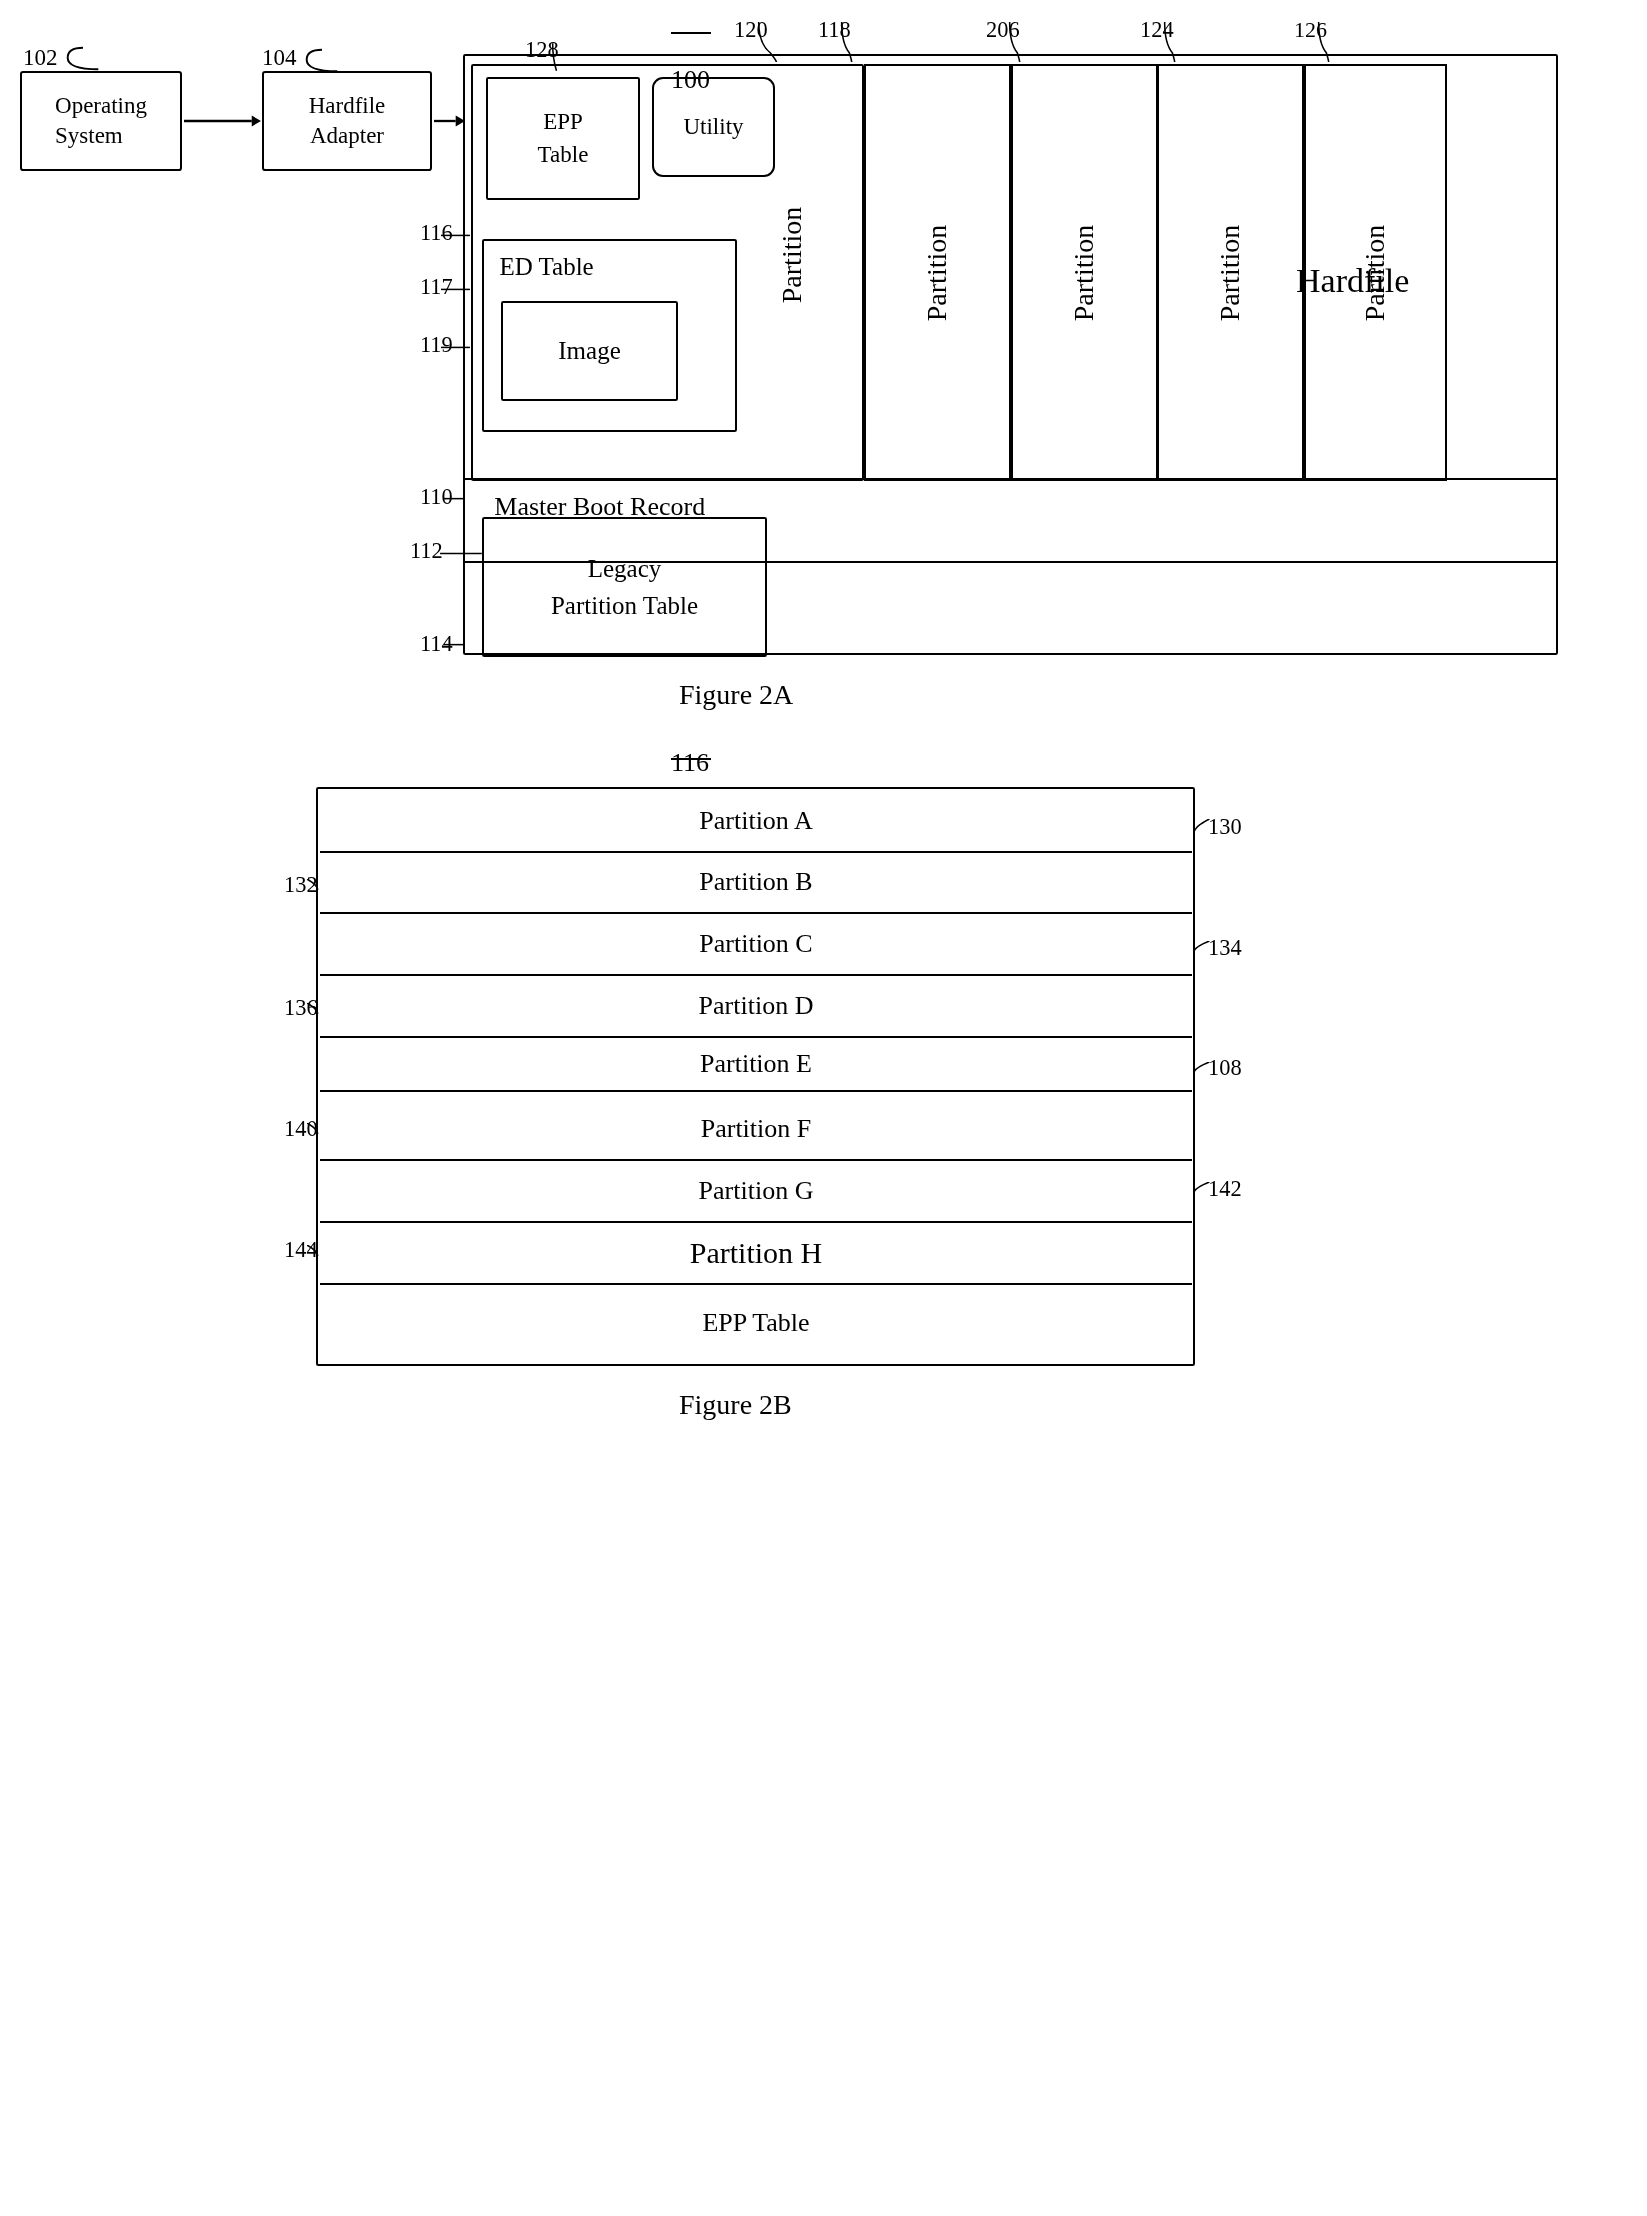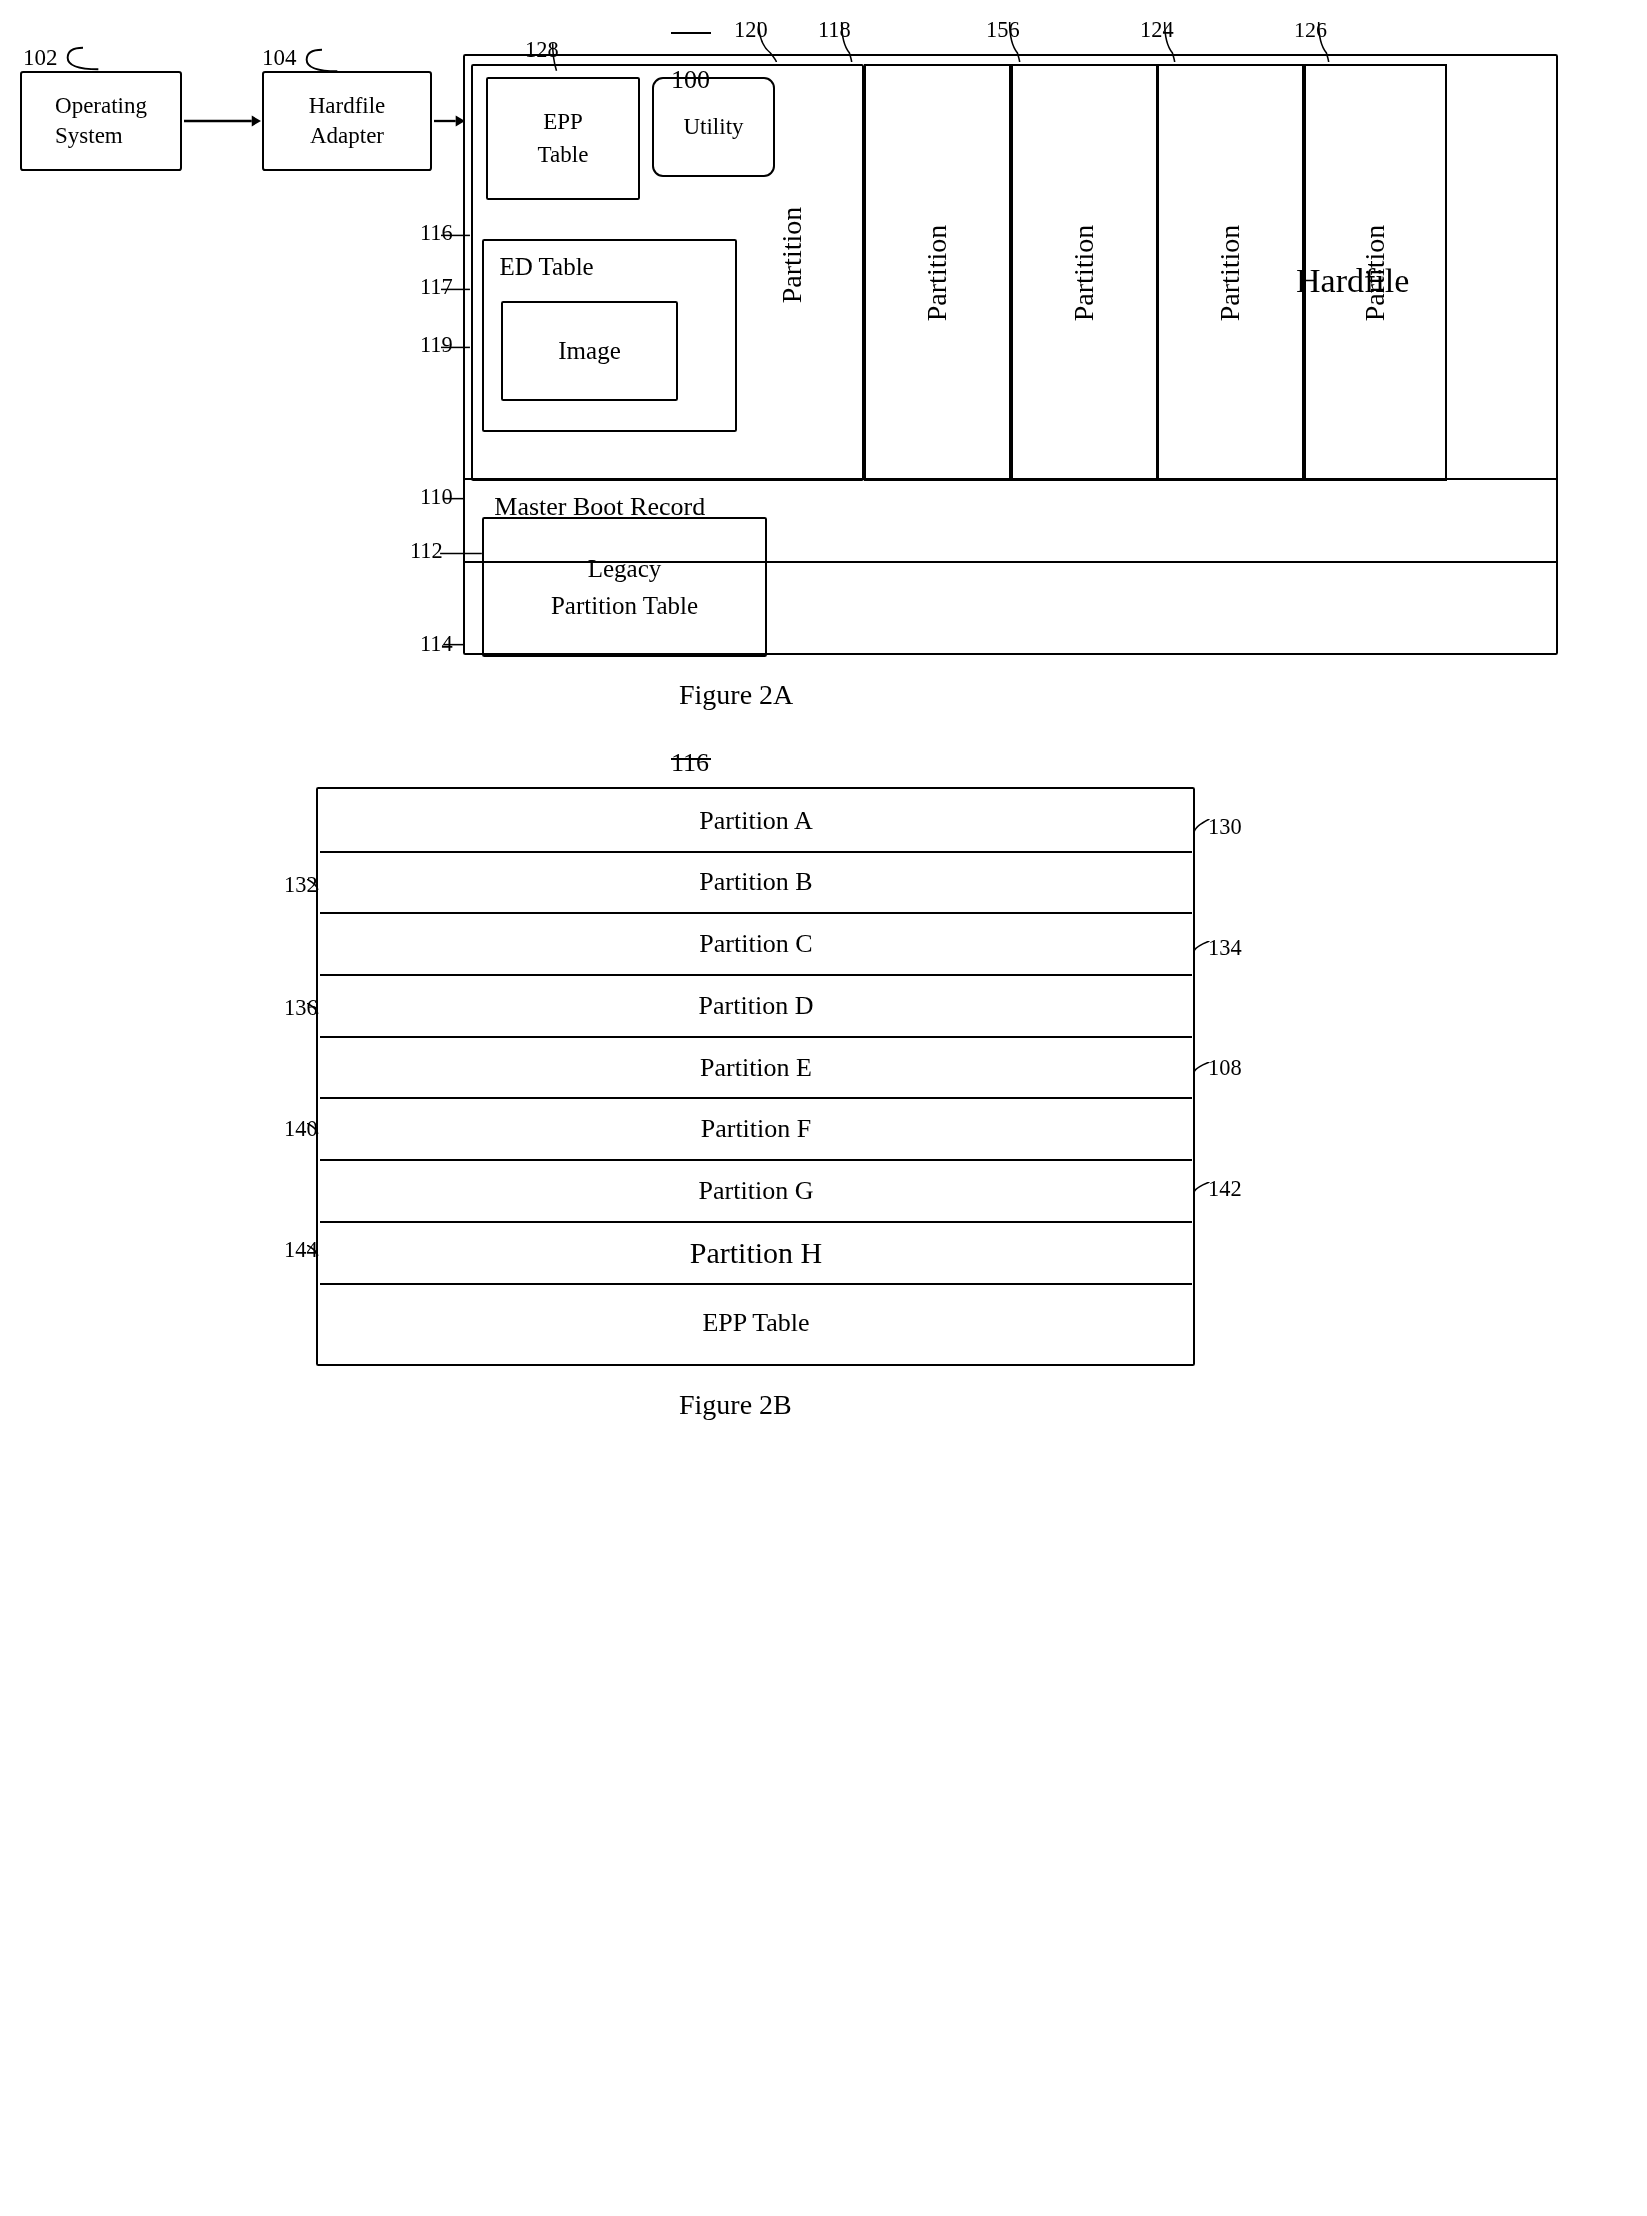--- a/index.html
+++ b/index.html
@@ -65,21 +65,21 @@
   <div style="position:absolute; top:17px; left:734px; font-size:22.4px; font-family:'Times New Roman',serif;">120</div>
   <svg style="position:absolute; top:21.6px; left:747px; width:31px; height:40px;" viewBox="0 0 40 52" width="31" height="40">
     <path d="M 15,0 Q 15,28 30,40 Q 38,50 38,52" stroke="#000" stroke-width="2" fill="none"></path>
   </svg>
 
   <div style="position:absolute; top:17px; left:818px; font-size:22.4px; font-family:'Times New Roman',serif;">118</div>
   <svg style="position:absolute; top:21.6px; left:830px; width:31px; height:40px;" viewBox="0 0 40 52" width="31" height="40">
     <path d="M 15,0 Q 15,28 25,40 Q 28,50 28,52" stroke="#000" stroke-width="2" fill="none"></path>
   </svg>
 
-  <div style="position:absolute; top:17px; left:986px; font-size:22.4px; font-family:'Times New Roman',serif;">156</div>
+  <div style="position:absolute; top:17px; left:986px; font-size:22.4px; font-family:'Times New Roman',serif;">206</div>
   <svg style="position:absolute; top:21.6px; left:998px; width:31px; height:40px;" viewBox="0 0 40 52" width="31" height="40">
     <path d="M 15,0 Q 15,28 25,40 Q 28,50 28,52" stroke="#000" stroke-width="2" fill="none"></path>
   </svg>
 
   <div style="position:absolute; top:17px; left:1140px; font-size:22.4px; font-family:'Times New Roman',serif;">124</div>
   <svg style="position:absolute; top:21.6px; left:1153px; width:31px; height:40px;" viewBox="0 0 40 52" width="31" height="40">
     <path d="M 15,0 Q 15,28 25,40 Q 28,50 28,52" stroke="#000" stroke-width="2" fill="none"></path>
   </svg>
 
   <div style="position:absolute; top:17px; left:1294px; font-size:22px; font-family:'Times New Roman',serif;">126</div>
@@ -222,21 +222,21 @@
   </div>
 
   <div style="position:absolute; top:914px; left:320px; width:872px; height:62px; border-bottom:2.3px solid #000; display:flex; align-items:center; justify-content:center; font-size:26px; font-family:'Times New Roman',serif;">
     <span>Partition C</span>
   </div>
 
   <div style="position:absolute; top:976px; left:320px; width:872px; height:62px; border-bottom:2.3px solid #000; display:flex; align-items:center; justify-content:center; font-size:26px; font-family:'Times New Roman',serif;">
     <span>Partition D</span>
   </div>
 
-  <div style="position:absolute; top:1038px; left:320px; width:872px; height:61px; border-bottom:2.3px solid #000; display:flex; align-items:center; justify-content:center; font-size:26px; font-family:'Times New Roman',serif;">
+  <div style="position:absolute; top:1038px; left:320px; width:872px; height:54px; border-bottom:2.3px solid #000; display:flex; align-items:center; justify-content:center; font-size:26px; font-family:'Times New Roman',serif;">
     <span>Partition E</span>
   </div>
 
   <div style="position:absolute; top:1099px; left:320px; width:872px; height:62px; border-bottom:2.3px solid #000; display:flex; align-items:center; justify-content:center; font-size:26px; font-family:'Times New Roman',serif;">
     <span>Partition F</span>
   </div>
 
   <div style="position:absolute; top:1161px; left:320px; width:872px; height:62px; border-bottom:2.3px solid #000; display:flex; align-items:center; justify-content:center; font-size:26px; font-family:'Times New Roman',serif;">
     <span>Partition G</span>
   </div>

